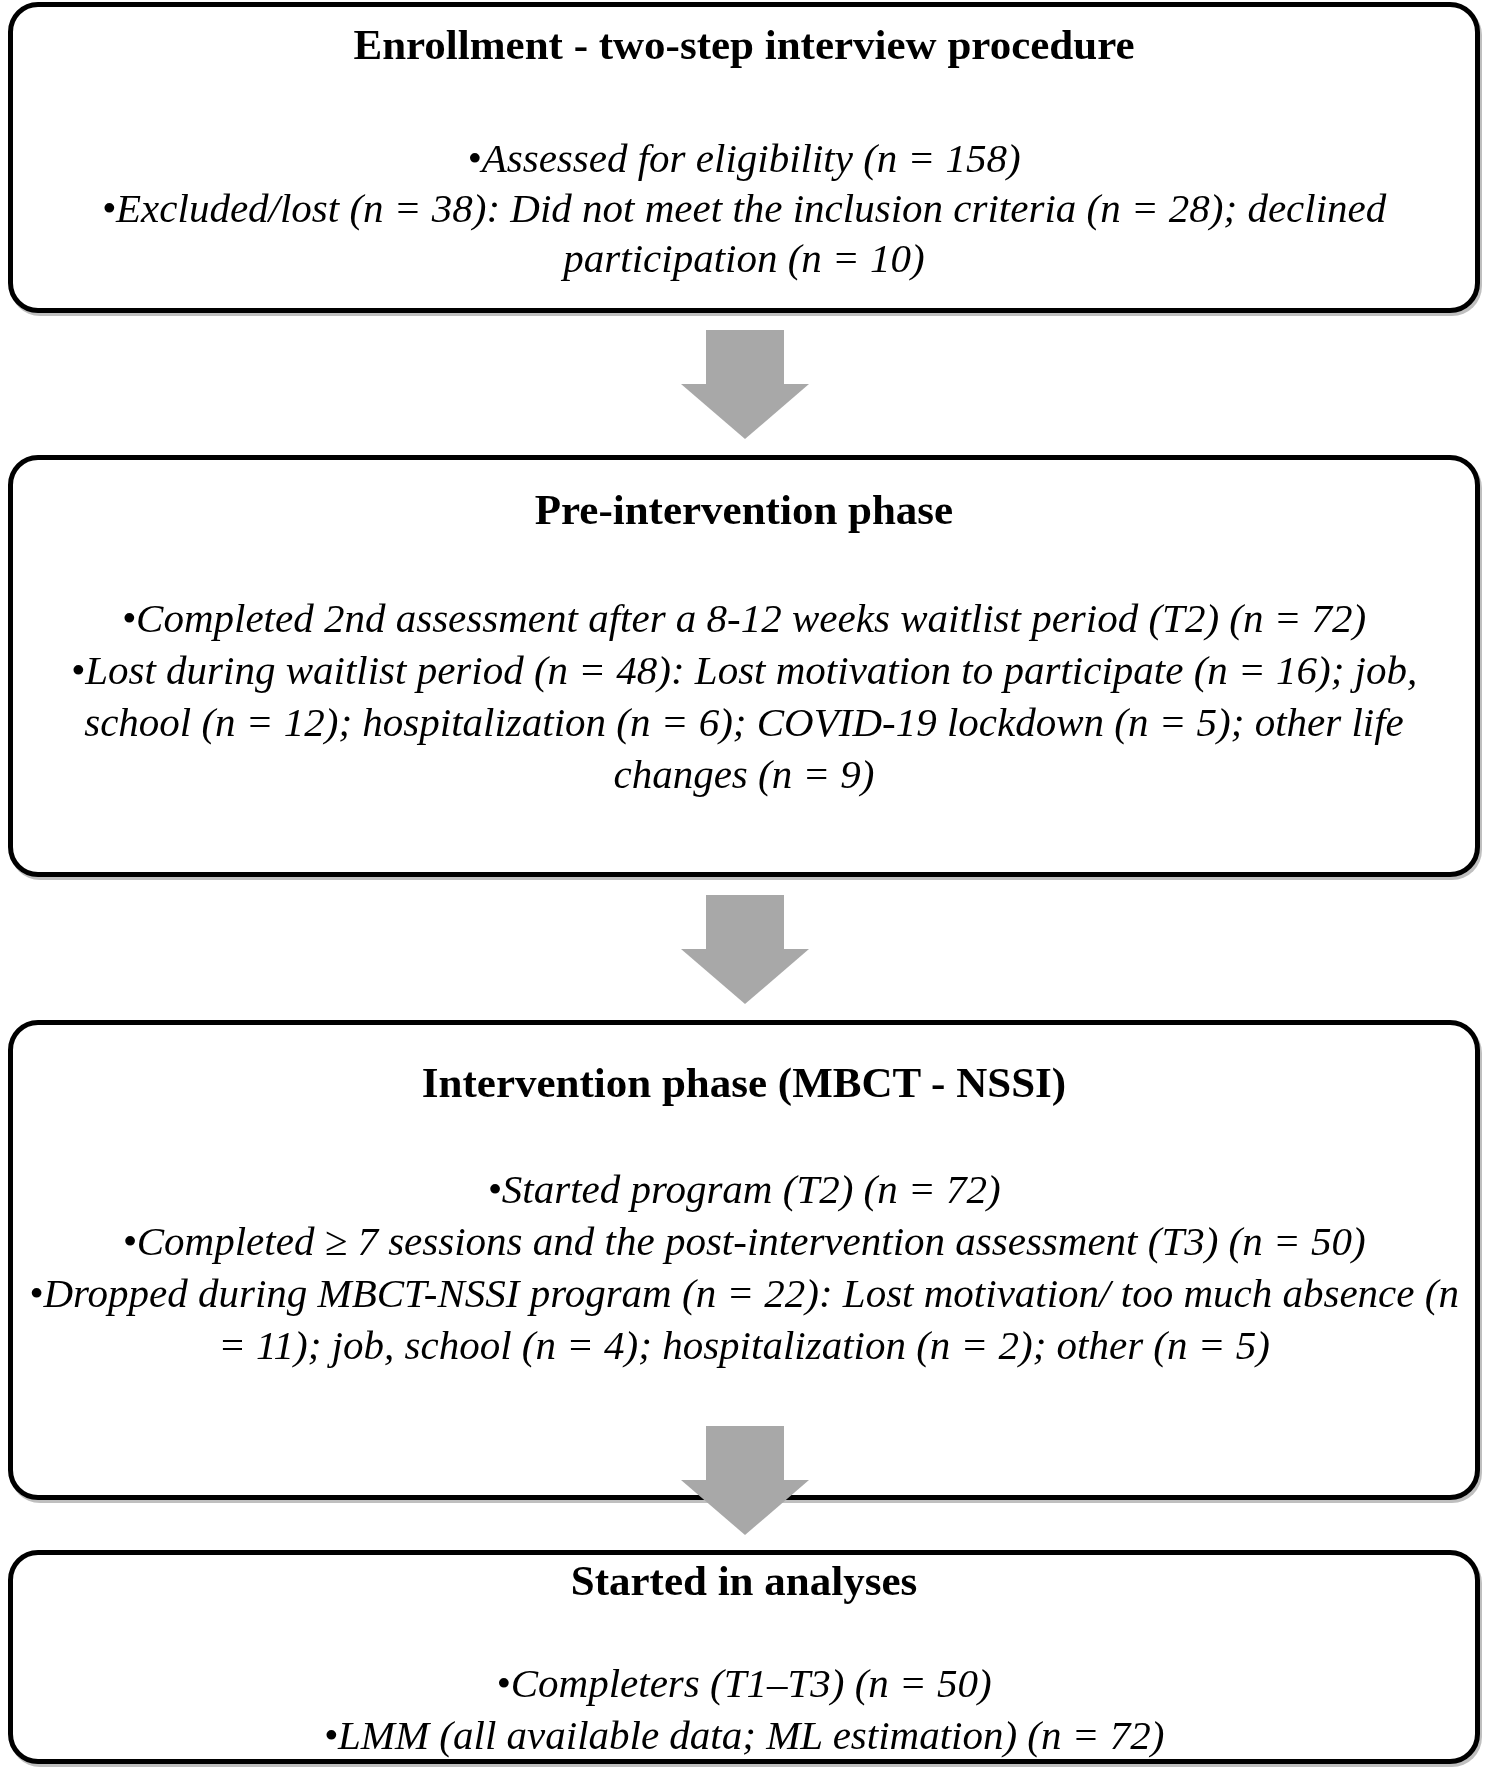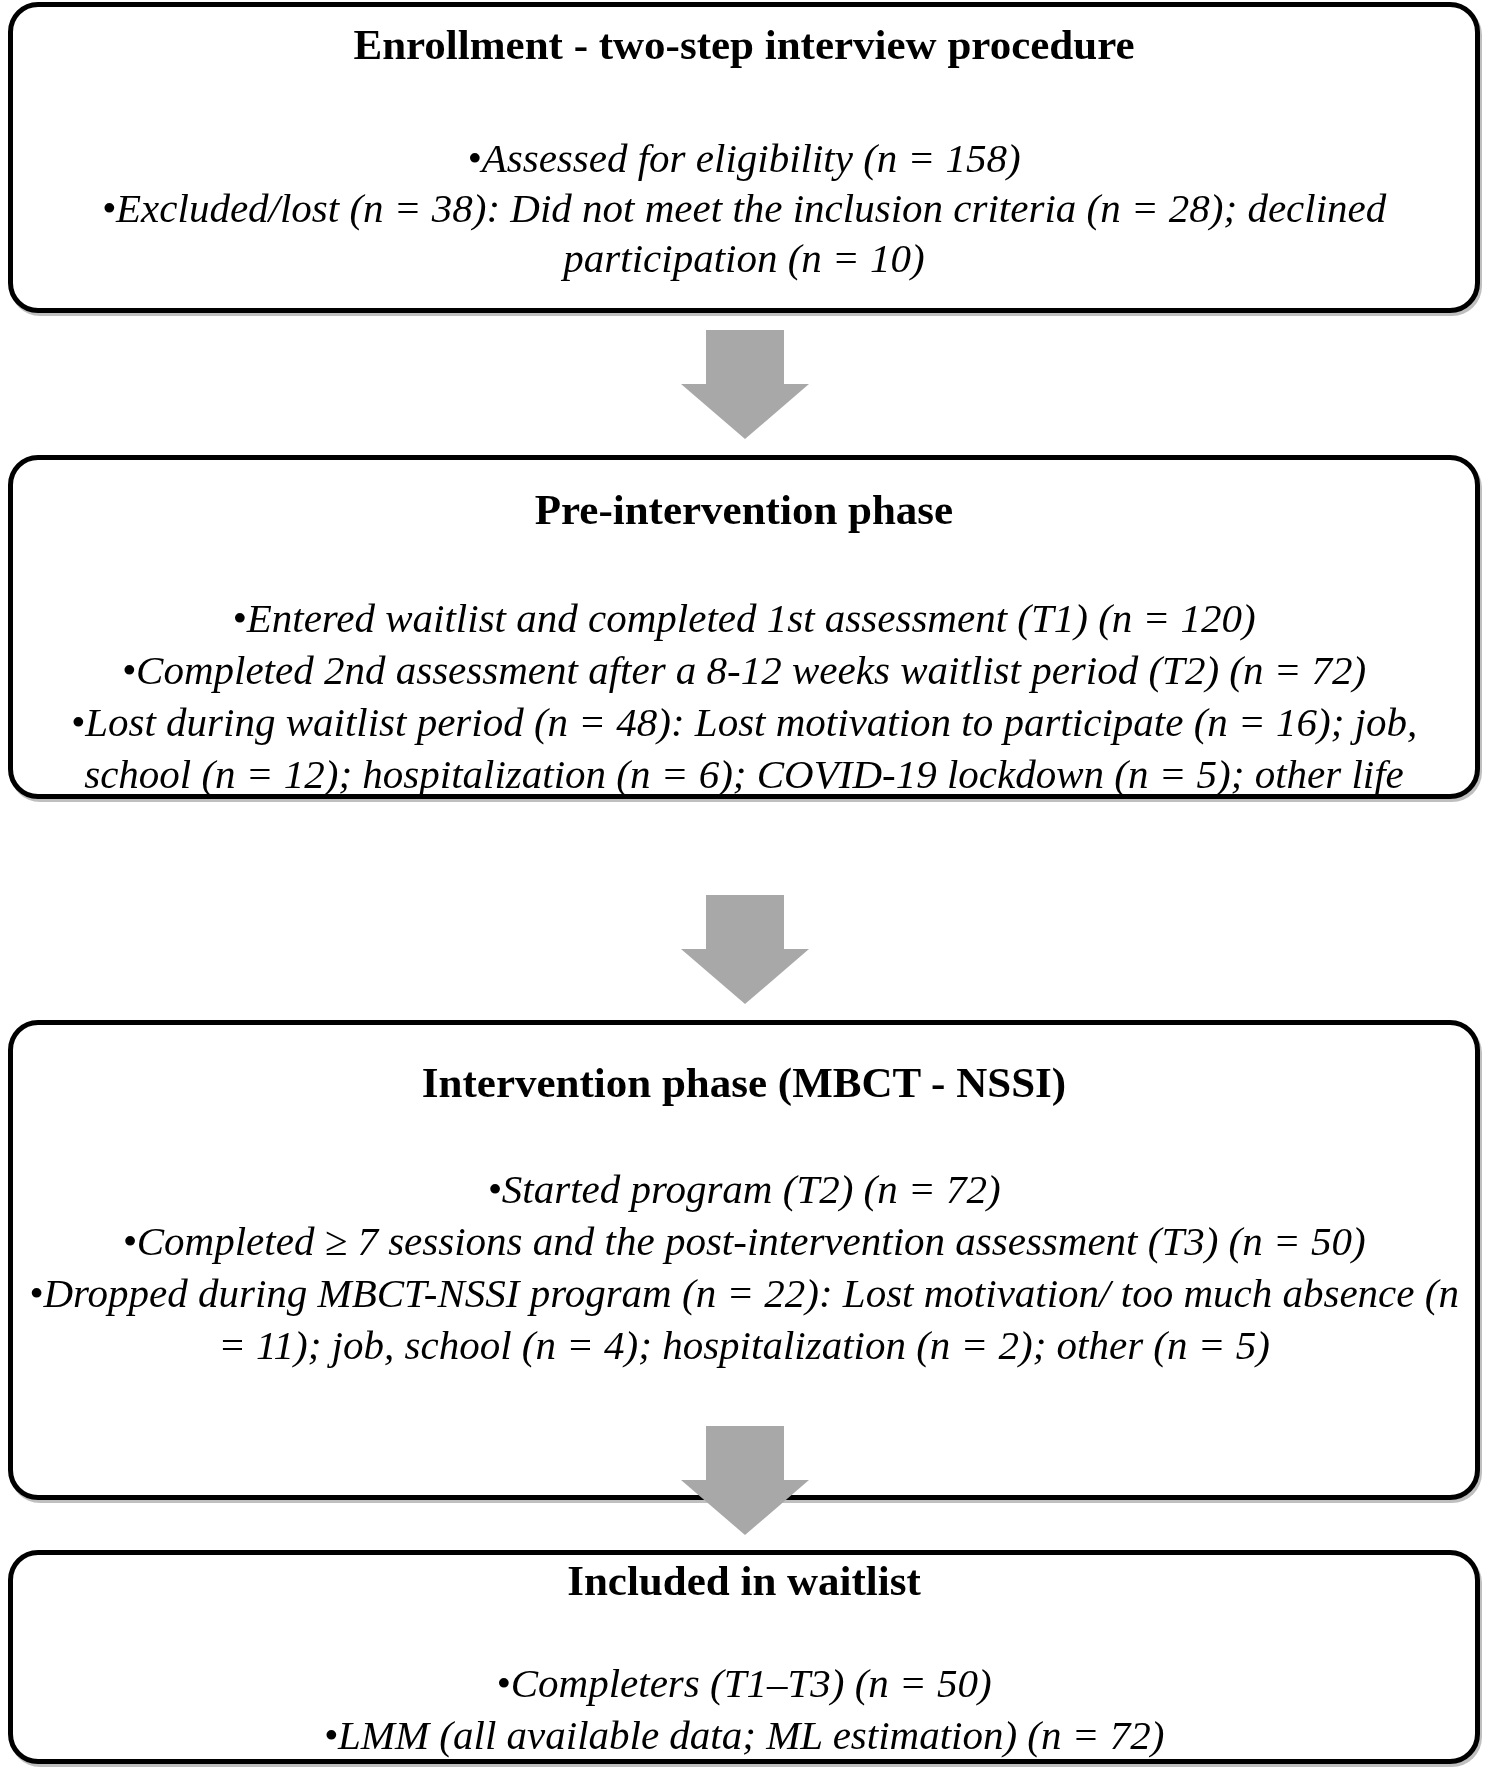--- a/index.html
+++ b/index.html
@@ -41,21 +41,21 @@
     padding: 0 14px;
     font-style: italic;
   }
   .bullet { text-align: center; }
 
   
   .box1 { top: 2px;    height: 311px; }
   .box1 .box-title { padding-top: 14px; }
   .box1 .bullets   { margin-top: 64px; line-height: 50px; }
 
-  .box2 { top: 455px;  height: 344px; }
+  .box2 { top: 455px;  height: 422px; }
   .box2 .box-title { padding-top: 26px; }
   .box2 .bullets   { margin-top: 58px; }
 
   .box3 { top: 1020px; height: 480px; }
   .box3 .box-title { padding-top: 34px; }
   .box3 .bullets   { margin-top: 56px; }
 
   .box4 { top: 1550px; height: 214px; }
   .box4 .box-title { padding-top: 2px; }
   .box4 .bullets   { margin-top: 52px; }
@@ -98,21 +98,20 @@
   </div>
 
   <div class="arrow arrow1">
     <div class="arrow-shaft" style="background: rgb(168, 168, 168);"></div>
     <div class="arrow-head" style="border-top-color: rgb(168, 168, 168);"></div>
   </div>
 
   <div class="box box2" style="border-color: rgb(0, 0, 0);">
     <div class="box-title">Pre-intervention phase</div>
     <div class="bullets">
-        <div class="bullet">•Entered waitlist and completed 1st assessment (T1) (n = 120)</div>
         <div class="bullet">•Completed 2nd assessment after a 8-12 weeks waitlist period (T2) (n = 72)</div>
         <div class="bullet">•Lost during waitlist period (n = 48): Lost motivation to participate (n = 16); job, school (n = 12); hospitalization (n = 6); COVID-19 lockdown (n = 5); other life changes (n = 9)</div>
       </div>
   </div>
 
   <div class="arrow arrow2">
     <div class="arrow-shaft" style="background: rgb(168, 168, 168);"></div>
     <div class="arrow-head" style="border-top-color: rgb(168, 168, 168);"></div>
   </div>
 
@@ -124,20 +123,20 @@
         <div class="bullet">•Dropped during MBCT-NSSI program (n = 22): Lost motivation/ too much absence (n = 11); job, school (n = 4); hospitalization (n = 2); other (n = 5)</div>
       </div>
   </div>
 
   <div class="arrow arrow3">
     <div class="arrow-shaft" style="background: rgb(168, 168, 168);"></div>
     <div class="arrow-head" style="border-top-color: rgb(168, 168, 168);"></div>
   </div>
 
   <div class="box box4" style="border-color: rgb(0, 0, 0);">
-    <div class="box-title">Included in waitlist</div>
+    <div class="box-title">Started in analyses</div>
     <div class="bullets">
         <div class="bullet">•Completers (T1–T3) (n = 50)</div>
         <div class="bullet">•LMM (all available data; ML estimation) (n = 72)</div>
       </div>
   </div>
 
 </div>
 
 </body></html>

